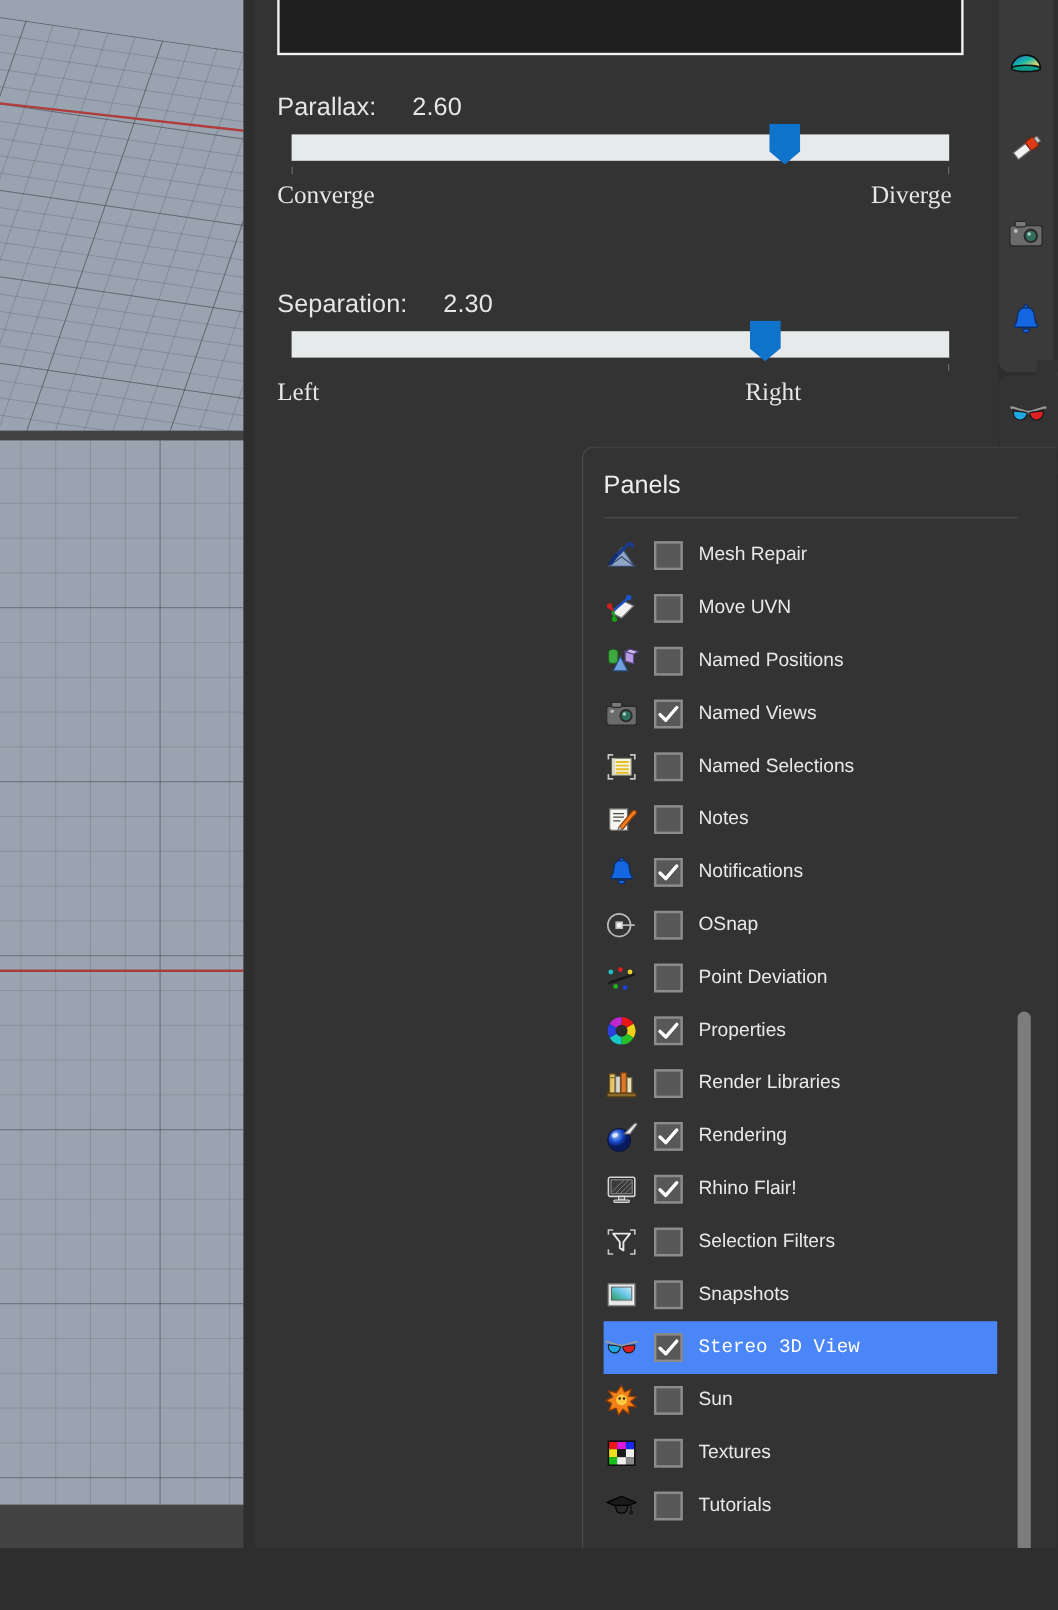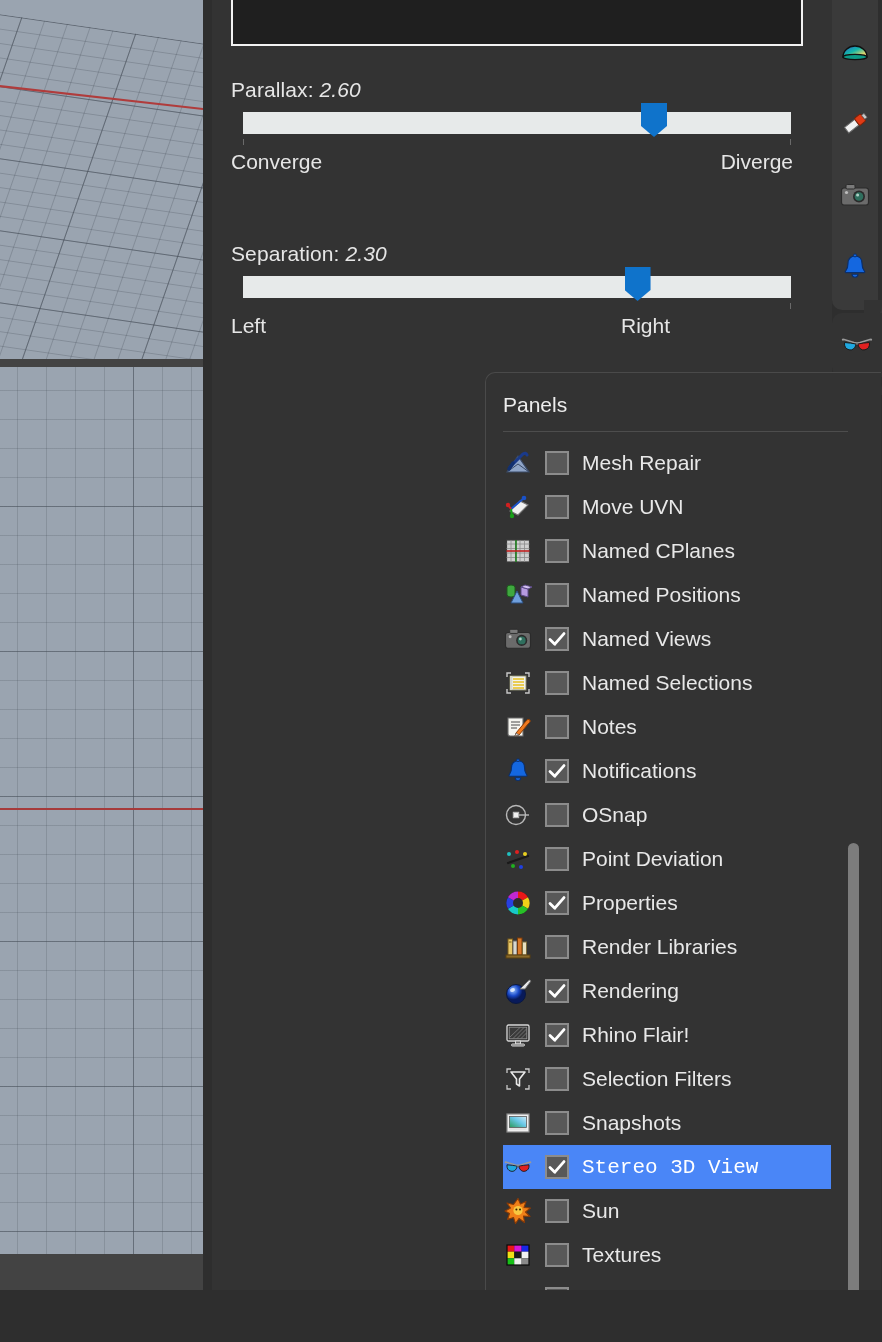--- a/index.html
+++ b/index.html
@@ -111,21 +111,21 @@
   #parallax-group { top: 78px; }
   #separation-group { top: 242px; }
 
   .slider-label {
     font-size: 21px;
     color: #e6e6e6;
     margin-left: 19px;
     letter-spacing: .1px;
     white-space: nowrap;
   }
-  .slider-label .val { margin-left: 0; font-style: italic; }
+  .slider-label .val { margin-left: 24px; }
   .slider-track-wrap {
     position: relative;
     margin: 10px 0 0 31px;
     width: 548px; height: 22px;
   }
   .slider-track {
     position: absolute;
     left: 0; top: 0;
     width: 548px; height: 22px;
     background: #e7eaea;
@@ -145,20 +145,21 @@
     background: #0f73cb;
     clip-path: polygon(0 0, 100% 0, 100% 68%, 50% 100%, 0 68%);
     transform: translateX(-13px);
   }
   .slider-ends {
     position: relative;
     margin: 16px 0 0 19px;
     width: 562px; height: 26px;
     font-size: 21px;
     color: #e6e6e6;
+    font-family: Liberation Serif, serif;
   }
   .slider-ends .e-left { position: absolute; left: 0; top: 0; }
   .slider-ends .e-right { position: absolute; top: 0; }
   #parallax-right-label { right: 0; }
   #separation-right-label { left: 390px; text-align: center; }
 
   
   #icon-rail {
     position: absolute;
     left: 832px; top: 0;
@@ -281,21 +282,21 @@
     display: flex;
     align-items: center;
     justify-content: center;
   }
   .panel-checkbox .chk {
     display: none;
     width: 18px; height: 18px;
   }
   .panel-checkbox.checked .chk { display: block; }
   .panel-label {
-    font-size: 21px;
+    font-size: 16px;
     color: #e8e8e8;
     white-space: nowrap;
   }
   .panel-item.selected .panel-label { color: #ffffff; font-family: Liberation Mono, monospace; }
 
   #panels-scrollbar-track {
     position: absolute;
     right: 22px; top: 470px;
     width: 11px; height: 465px;
   }
@@ -450,34 +451,20 @@
             <path d="M7 16 L20 5" stroke="#1a52c8" stroke-width="2" stroke-linecap="round"></path>
             <circle cx="20" cy="5" r="2.3" fill="#1a52c8"></circle>
             <path d="M7 16 L4 12" stroke="#d02020" stroke-width="2"></path>
             <circle cx="4" cy="12" r="2.2" fill="#d02020"></circle>
             <path d="M7 16 L8 23" stroke="#18a018" stroke-width="2"></path>
             <circle cx="8" cy="23" r="2.2" fill="#18a018"></circle>
           </svg>
         </span>
         <span class="panel-checkbox"></span>
         <span class="panel-label">Move UVN</span>
-      </div>
-      <div class="panel-item">
-        <span class="panel-icon">
-          <svg width="28" height="28" viewBox="0 0 28 28">
-            <rect x="2.5" y="3" width="23" height="22" fill="#cfcfcf" stroke="#3a3a3a" stroke-width="1.2"></rect>
-            <g stroke="#8a8a8a" stroke-width=".8">
-              <path d="M7 3v22M11.5 3v22M16 3v22M20.5 3v22M2.5 7h23M2.5 11.5h23M2.5 16h23M2.5 20.5h23"></path>
-            </g>
-            <path d="M12 3v22" stroke="#1a7a1a" stroke-width="1.6"></path>
-            <path d="M2.5 14h23" stroke="#c02020" stroke-width="1.6"></path>
-          </svg>
-        </span>
-        <span class="panel-checkbox"></span>
-        <span class="panel-label">Named CPlanes</span>
       </div>
       <div class="panel-item">
         <span class="panel-icon">
           <svg width="28" height="28" viewBox="0 0 28 28">
             <rect x="3" y="4" width="8" height="12" rx="4" ry="2.6" fill="#3fa83f" stroke="#1d5a1d" stroke-width="1"></rect>
             <path d="M13 10 L19 22 L7 22 Z" fill="#6f9fdd" stroke="#2c4f80" stroke-width="1"></path>
             <path d="M17 6 L24 8 L24 16 L17 14 Z" fill="#b79be0" stroke="#5c4a88" stroke-width="1"></path>
             <path d="M17 6 L21 4 L28 6 L24 8 Z" fill="#d4c2f0" stroke="#5c4a88" stroke-width="1"></path>
           </svg>
         </span>

